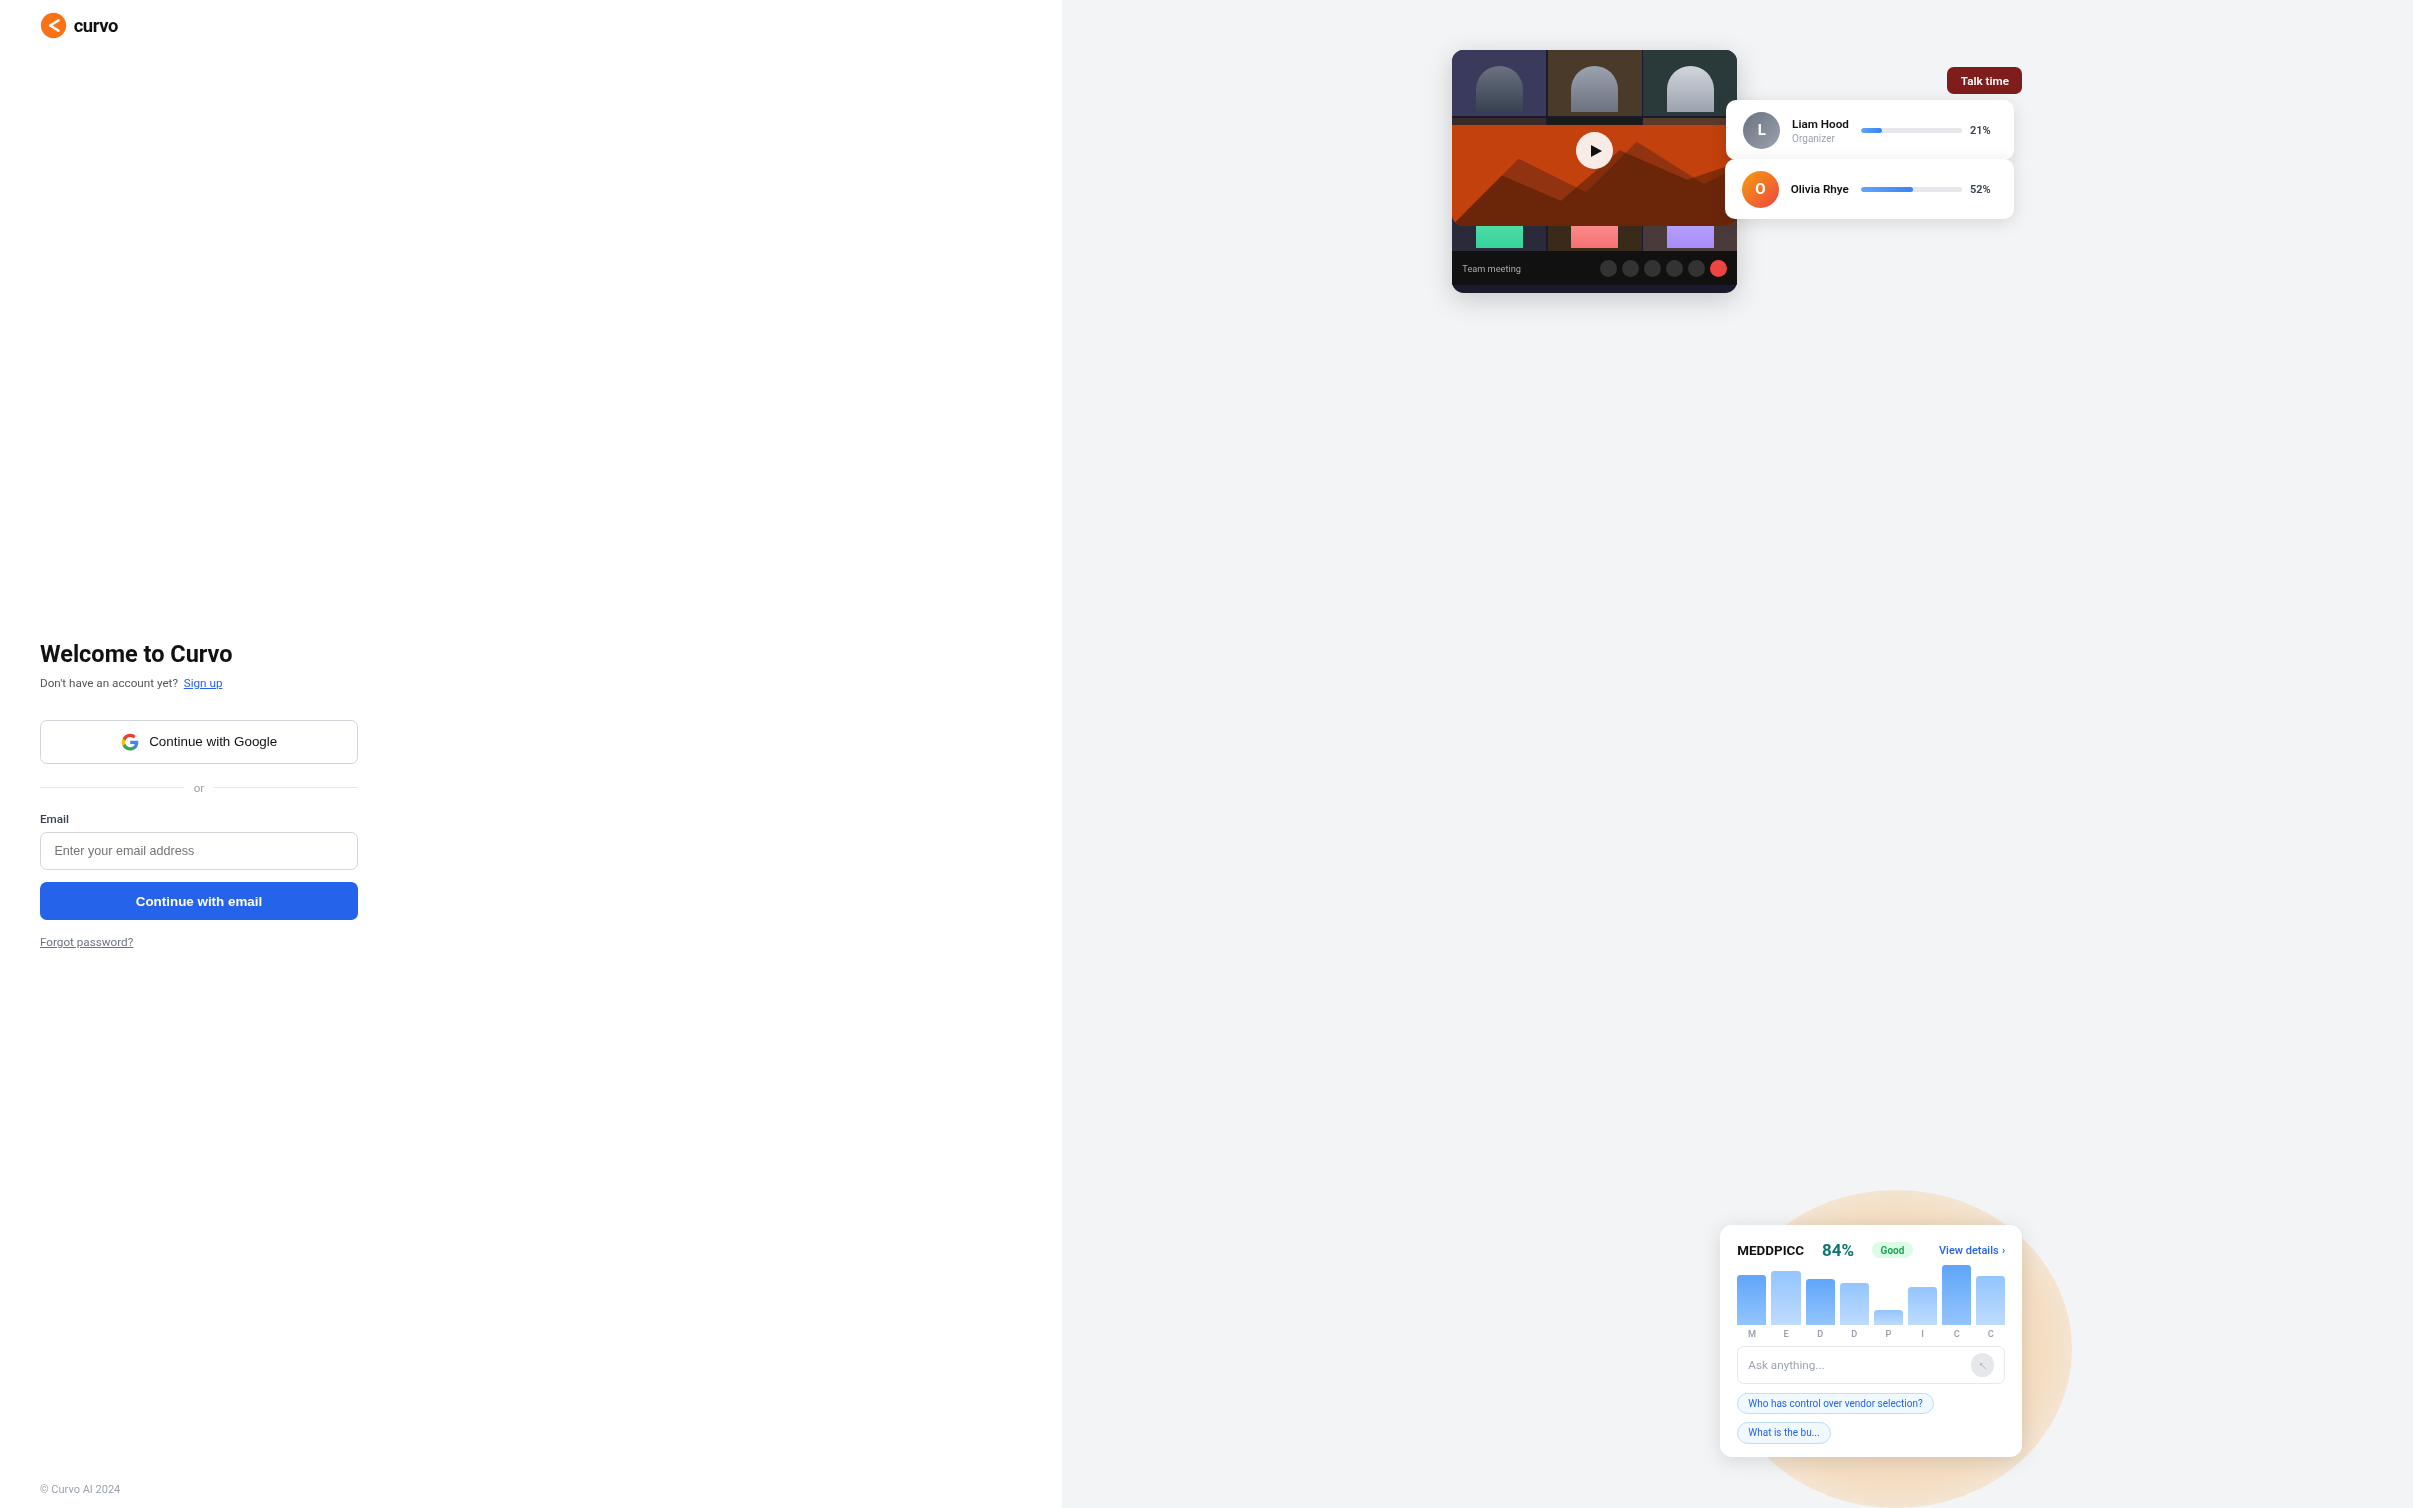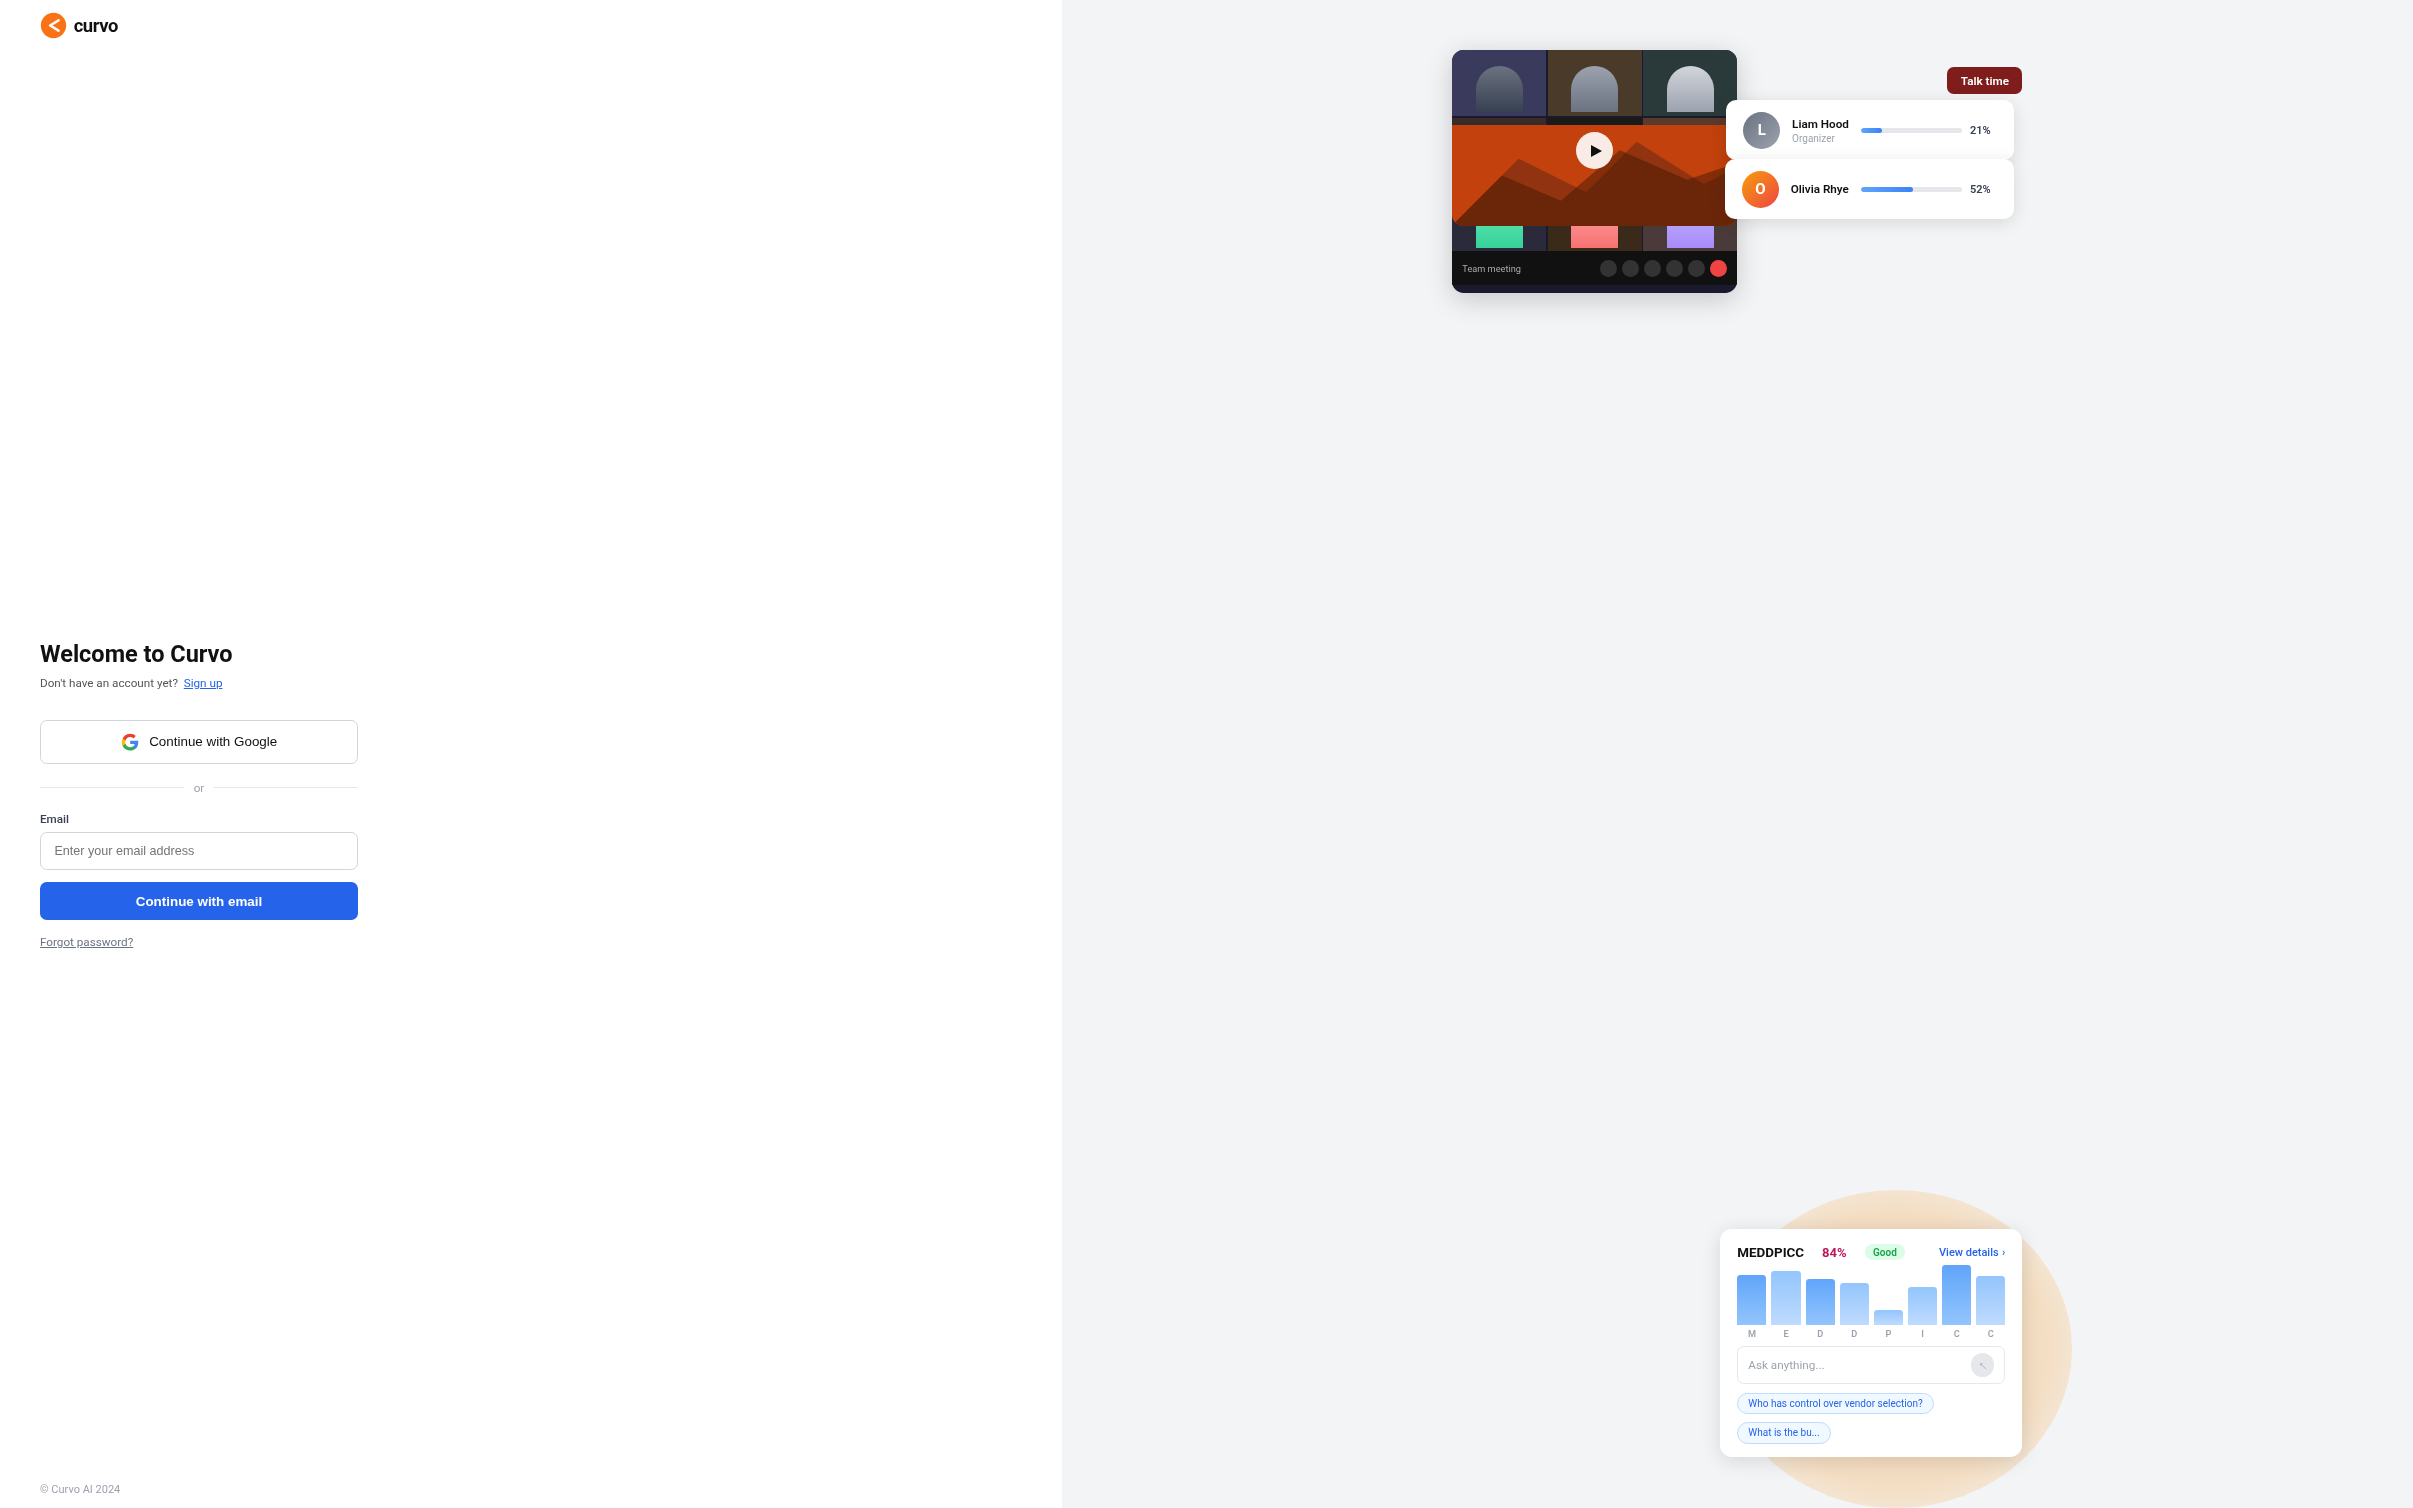--- a/index.html
+++ b/index.html
@@ -423,23 +423,23 @@
       margin-bottom: 11.7px;
     }
 
     .meddpicc-title {
       font-size: 13.4px;
       font-weight: 700;
       color: #111;
     }
 
     .meddpicc-score {
-      font-size: 13px;
+      font-size: 17px;
       font-weight: 700;
-      color: #be185d;
+      color: #0f766e;
     }
 
     .meddpicc-badge {
       background: #dcfce7;
       color: #16a34a;
       font-size: 10px;
       font-weight: 600;
       padding: 2.5px 8.4px;
       border-radius: 17px;
     }

